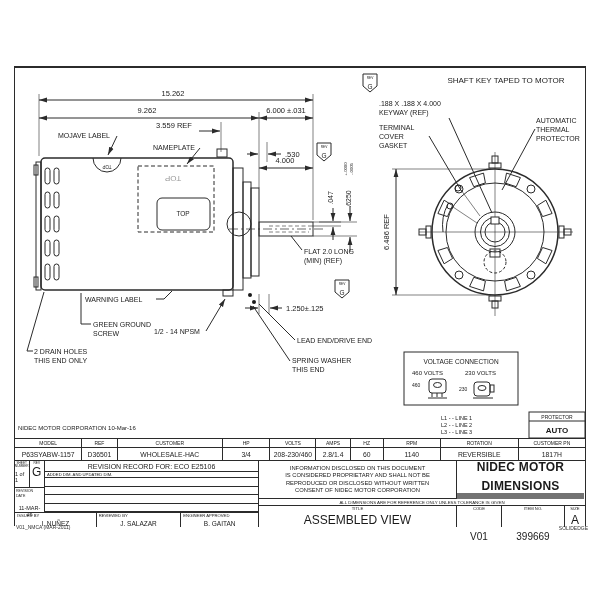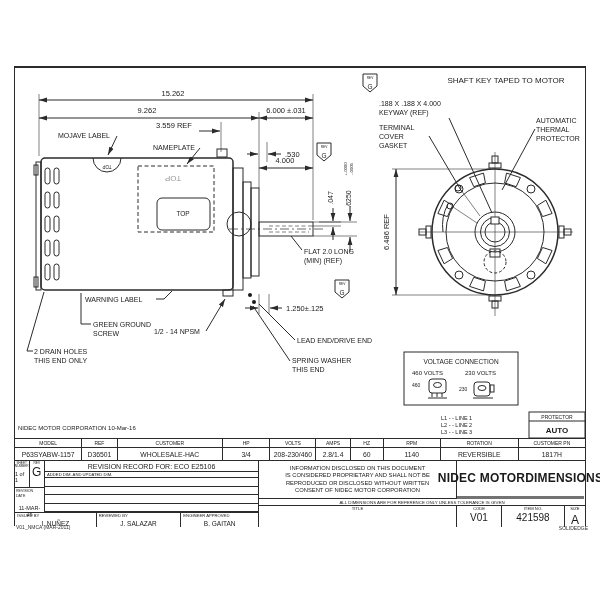--- a/index.html
+++ b/index.html
@@ -46,30 +46,30 @@
   .revrec-h{height:10px;font-size:7px;display:flex;align-items:center;justify-content:center;white-space:nowrap;}
   .revrec-n{height:7px;font-size:4.2px;border-top:1px solid #2b2b2b;border-bottom:1px solid #2b2b2b;padding-left:2px;display:flex;align-items:center;}
   .revrec-e{height:8.5px;border-bottom:1px solid #2b2b2b;}
   .signrow{left:0;top:51px;width:244px;height:15px;border-top:1px solid #2b2b2b;border-right:1px solid #2b2b2b;display:flex;}
   .sign-cell{height:100%;padding:1px 2px;border-right:1px solid #2b2b2b;display:flex;flex-direction:column;}
   .sign-cell:last-child{border-right:none;}
   .sign-val{font-size:6.5px;text-align:center;margin-top:1px;white-space:nowrap;}
   .prop{left:244px;top:0;width:198px;height:38px;border-right:1px solid #2b2b2b;border-bottom:1px solid #2b2b2b;
         display:flex;flex-direction:column;align-items:center;justify-content:center;}
   .prop div{font-size:5.8px;line-height:7.2px;white-space:nowrap;}
-  .comp{left:442px;top:0;width:127px;height:38px;border-bottom:3px solid #737373;
-        display:flex;flex-direction:row;align-items:center;justify-content:center;}
+  .comp{left:442px;top:0;width:127px;height:38px;border-bottom:6px solid #737373;
+        display:flex;flex-direction:column;align-items:center;justify-content:space-between;}
   .comp div{font-size:12px;font-weight:bold;line-height:13px;letter-spacing:.2px;white-space:nowrap;}
   .tolbar{left:244px;top:38px;width:326px;height:7px;border-bottom:1px solid #2b2b2b;
           display:flex;align-items:center;justify-content:center;font-size:4.4px;white-space:nowrap;}
   .titlerow{left:244px;top:45px;width:326px;height:21px;display:flex;}
   .tcell{display:flex;flex-direction:column;align-items:center;border-right:1px solid #2b2b2b;padding-top:1px;}
   .tcell:last-child{border-right:none;}
   .tcell .big{font-size:12px;margin-top:1px;white-space:nowrap;}
-  .tcell .med{font-size:10px;margin-top:0;white-space:nowrap;}
+  .tcell .med{font-size:10px;margin-top:19px;white-space:nowrap;}
 </style>
 </head>
 <body>
 
 <div class="sheet">
 
   <svg class="draw" width="570" height="370" viewBox="14 66 570 370">
     <defs>
       <marker id="arw" markerWidth="9" markerHeight="7" refX="8" refY="3" orient="auto-start-reverse" markerUnits="userSpaceOnUse">
         <path d="M0,0.6 L8,3 L0,5.4 Z" fill="#2b2b2b"></path>
@@ -382,28 +382,29 @@
         <div>CONSENT OF NIDEC MOTOR CORPORATION</div>
       </div>
       <div class="abs comp">
         <div>NIDEC MOTOR</div>
         <div>DIMENSIONS</div>
       </div>
       <div class="abs tolbar">ALL DIMENSIONS ARE FOR REFERENCE ONLY UNLESS TOLERANCE IS GIVEN</div>
       <div class="abs titlerow">
         <div class="tcell" style="width:198px">
           <div class="lbl">TITLE</div>
+          <div class="big">ASSEMBLED VIEW</div>
         </div>
         <div class="tcell" style="width:45px">
           <div class="lbl">CODE</div>
           <div class="med">V01</div>
         </div>
         <div class="tcell" style="width:63px">
           <div class="lbl">ITEM NO.</div>
-          <div class="med">421598</div>
+          <div class="med">399669</div>
         </div>
         <div class="tcell" style="width:20px">
           <div class="lbl">SIZE</div>
           <div class="big">A</div>
         </div>
       </div>
     </div>
   </div>
 </div>
 

